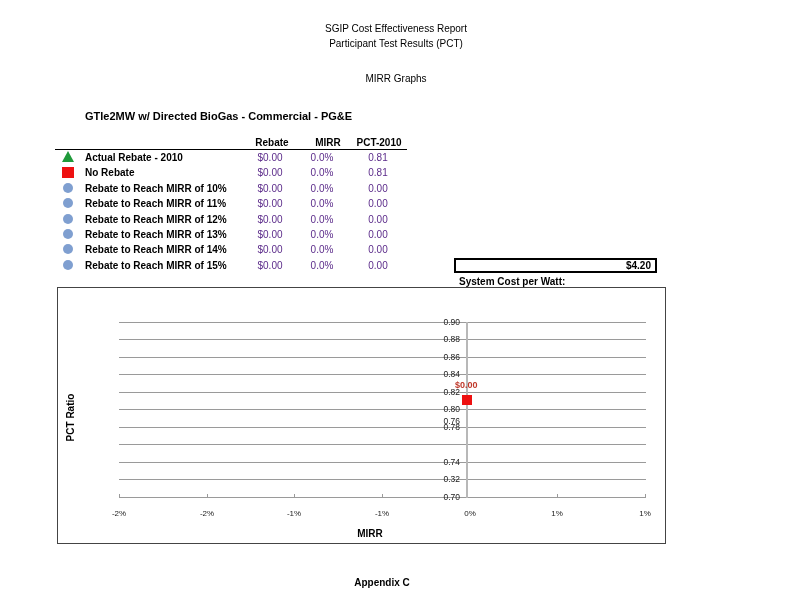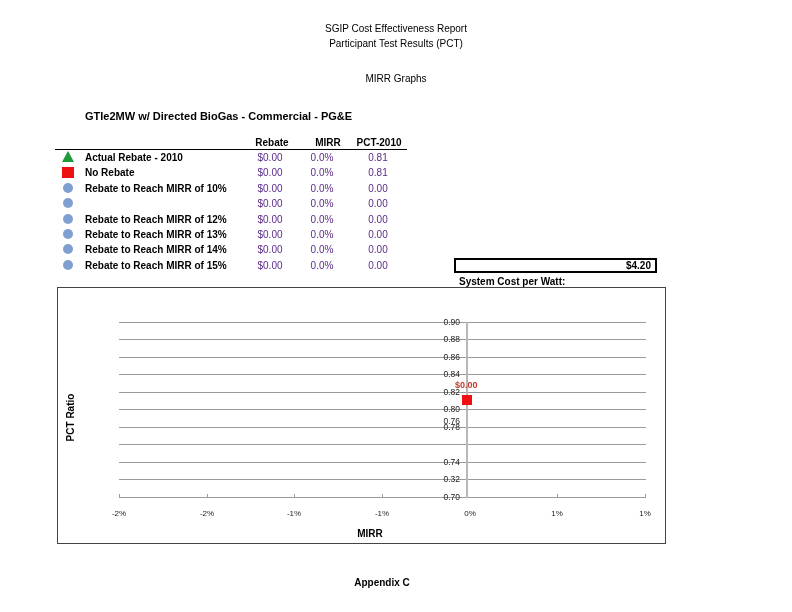--- a/index.html
+++ b/index.html
@@ -61,20 +61,21 @@
 </div>
 <div class="row" style="top:181px;">
   <span class="mk dot"></span>
   <span class="lbl">Rebate to Reach MIRR of 10%</span>
   <span class="val" style="left:240px;">$0.00</span>
   <span class="val" style="left:292px;">0.0%</span>
   <span class="val" style="left:348px;">0.00</span>
 </div>
 <div class="row" style="top:196px;">
   <span class="mk dot"></span>
+  <span class="lbl">Rebate to Reach MIRR of 11%</span>
   <span class="val" style="left:240px;">$0.00</span>
   <span class="val" style="left:292px;">0.0%</span>
   <span class="val" style="left:348px;">0.00</span>
 </div>
 <div class="row" style="top:212px;">
   <span class="mk dot"></span>
   <span class="lbl">Rebate to Reach MIRR of 12%</span>
   <span class="val" style="left:240px;">$0.00</span>
   <span class="val" style="left:292px;">0.0%</span>
   <span class="val" style="left:348px;">0.00</span>

